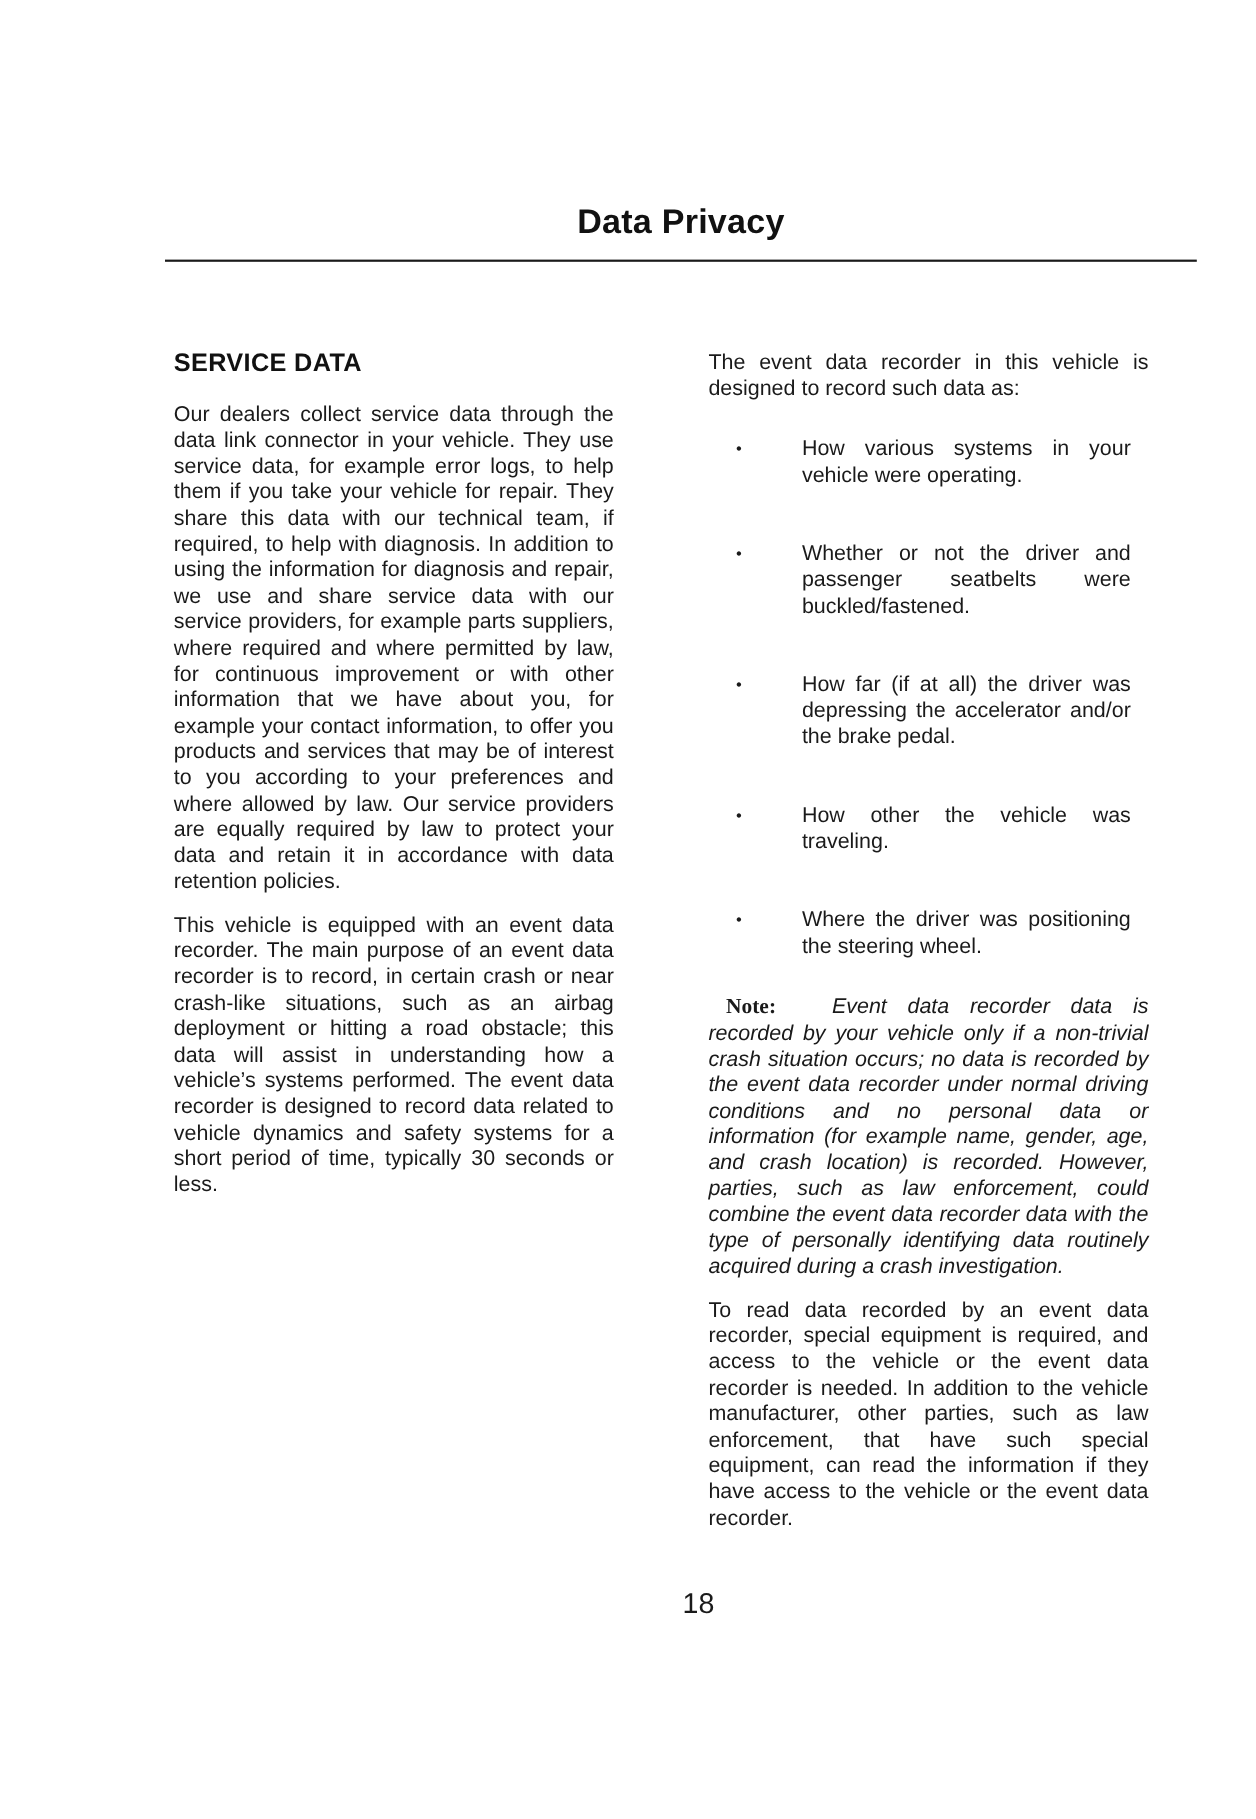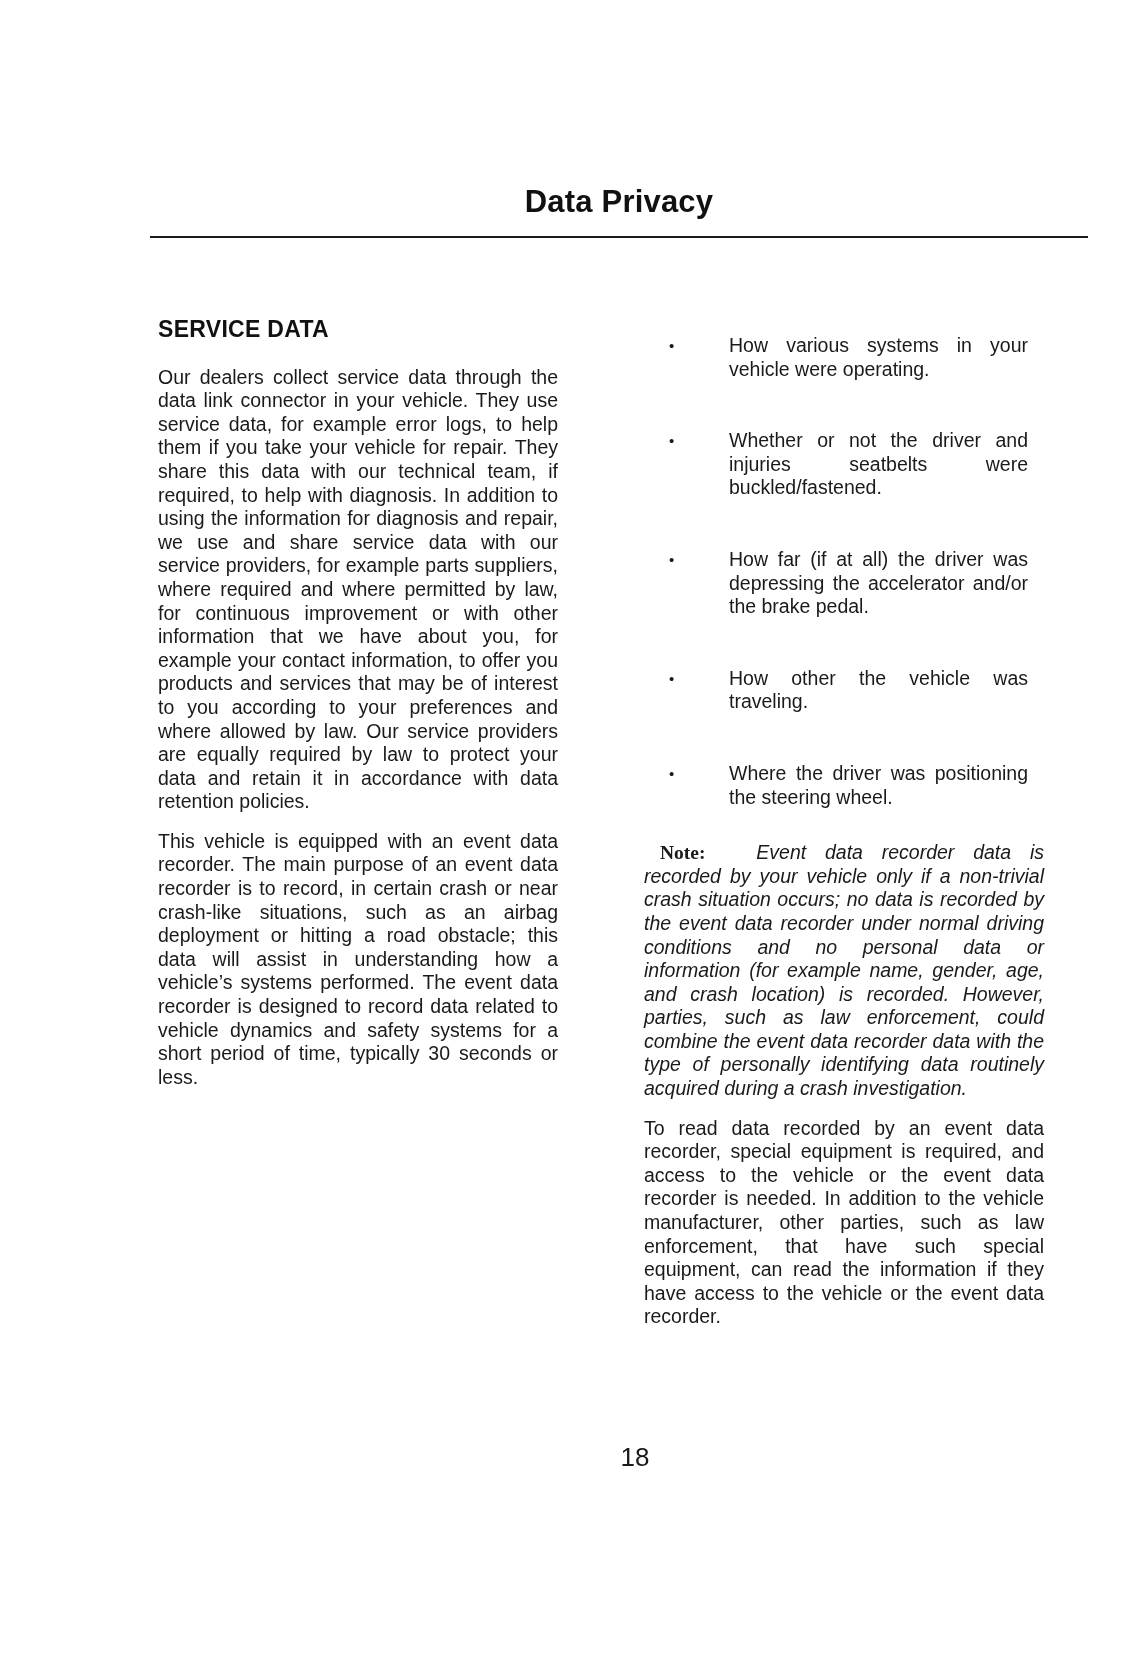--- a/index.html
+++ b/index.html
@@ -104,29 +104,30 @@
 
   <div class="columns">
 
     <div class="col">
       <h2 class="section-heading">SERVICE DATA</h2>
       <p>Our dealers collect service data through the data link connector in your vehicle. They use service data, for example error logs, to help them if you take your vehicle for repair. They share this data with our technical team, if required, to help with diagnosis. In addition to using the information for diagnosis and repair, we use and share service data with our service providers, for example parts suppliers, where required and where permitted by law, for continuous improvement or with other information that we have about you, for example your contact information, to offer you products and services that may be of interest to you according to your preferences and where allowed by law. Our service providers are equally required by law to protect your data and retain it in accordance with data retention policies.</p>
       <p>This vehicle is equipped with an event data recorder. The main purpose of an event data recorder is to record, in certain crash or near crash-like situations, such as an airbag deployment or hitting a road obstacle; this data will assist in understanding how a vehicle’s systems performed. The event data recorder is designed to record data related to vehicle dynamics and safety systems for a short period of time, typically 30 seconds or less.</p>
     </div>
 
     <div class="col">
+      <p>The event data recorder in this vehicle is designed to record such data as:</p>
 
       <ul class="bullet-list">
         <li>
           <span class="marker">•</span>
           <span class="bullet-text">How various systems in your vehicle were operating.</span>
         </li>
         <li>
           <span class="marker">•</span>
-          <span class="bullet-text">Whether or not the driver and injuries seatbelts were buckled/fastened.</span>
+          <span class="bullet-text">Whether or not the driver and passenger seatbelts were buckled/fastened.</span>
         </li>
         <li>
           <span class="marker">•</span>
           <span class="bullet-text">How far (if at all) the driver was depressing the accelerator and/or the brake pedal.</span>
         </li>
         <li>
           <span class="marker">•</span>
           <span class="bullet-text">How other the vehicle was traveling.</span>
         </li>
         <li>

